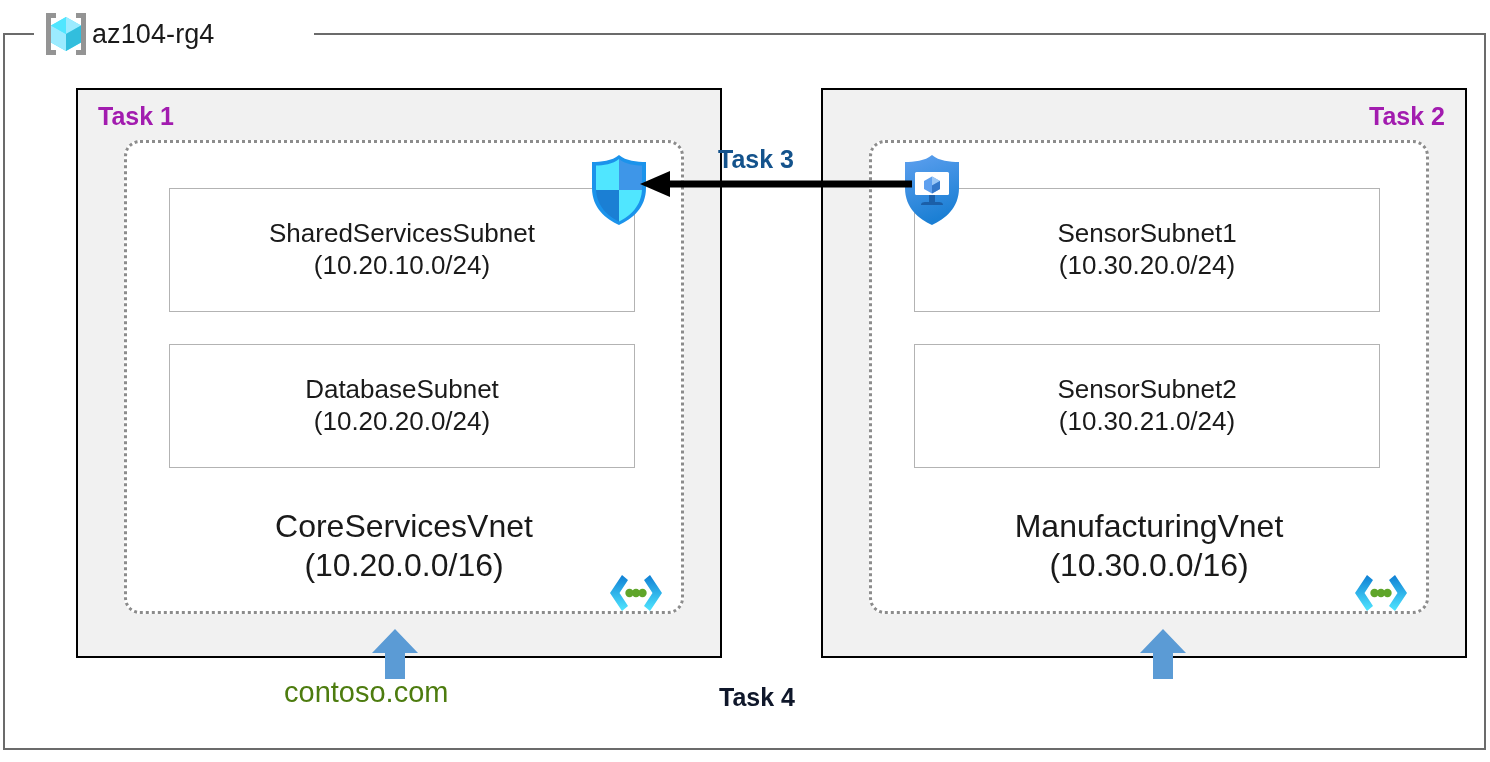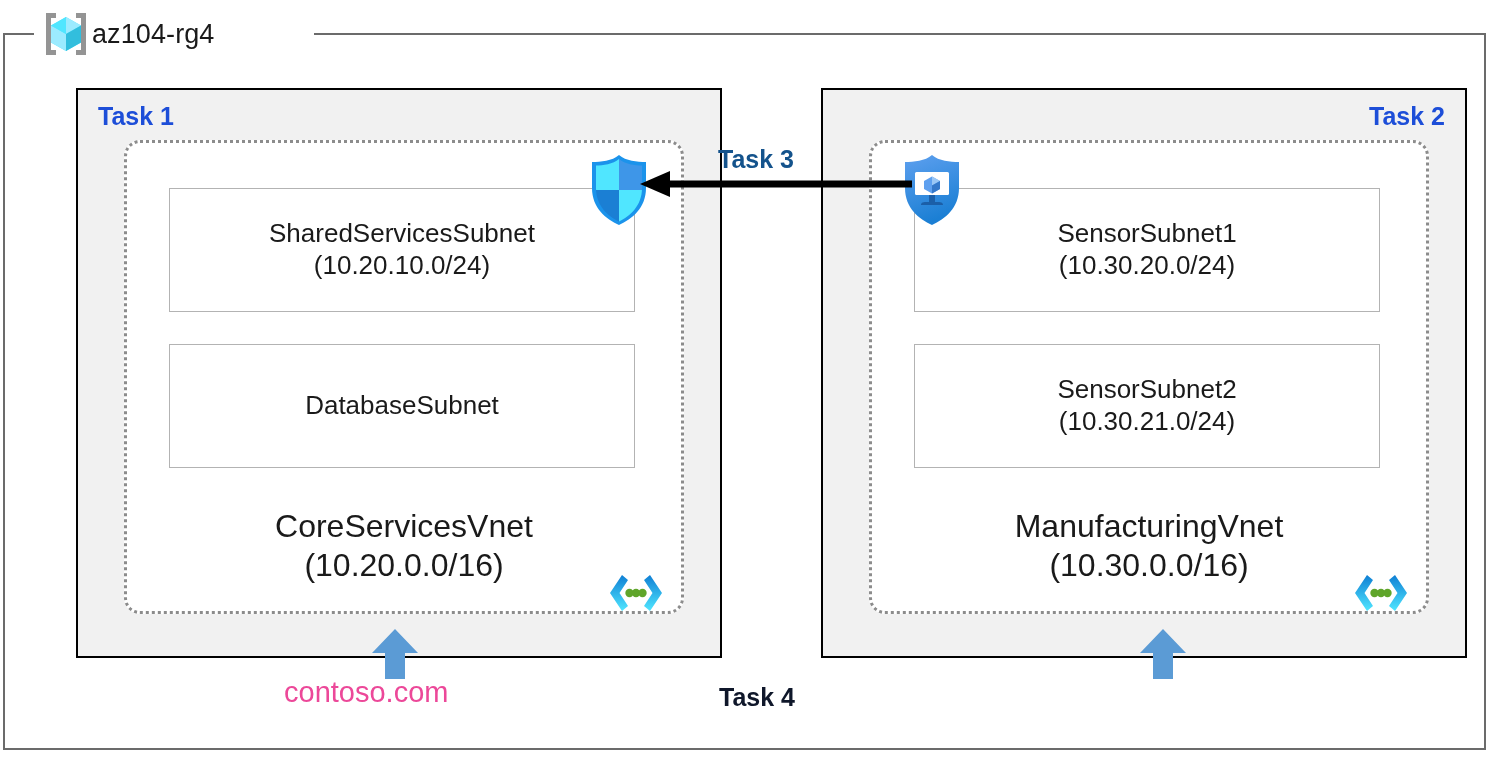--- a/index.html
+++ b/index.html
@@ -66,21 +66,21 @@
     box-sizing: border-box;
   }
   #panel-task1 { left: 76px;  top: 88px; width: 646px; height: 570px; }
   #panel-task2 { left: 821px; top: 88px; width: 646px; height: 570px; }
 
   .task-label {
     position: absolute;
     top: 12px;
     font-size: 25px;
     font-weight: bold;
-    color: #1d4ed8;
+    color: #a21caf;
     white-space: nowrap;
   }
   .task-label.left  { left: 20px; }
   .task-label.right { right: 20px; }
 
   
   .vnet {
     position: absolute;
     background: #ffffff;
     border: 3px dotted #8c8c8c;
@@ -161,21 +161,21 @@
 
   
   .dns-arrow { position: absolute; width: 46px; height: 50px; }
   #dns-arrow-left  { left: 372px;  top: 629px; }
   #dns-arrow-right { left: 1140px; top: 629px; }
 
   .dns-zone {
     position: absolute;
     top: 676px;
     font-size: 29px;
-    color: #ec4899;
+    color: #4d7c0f;
     white-space: nowrap;
   }
   #dns-zone-left  { left: 284px; }
   #dns-zone-right { left: 995px; }
 
   #task4-label {
     position: absolute;
     left: 719px;
     top: 683px;
     font-size: 25px;
@@ -213,20 +213,21 @@
     <span class="task-label left">Task 1</span>
   </div>
 
   <div class="vnet" id="vnet-core">
     <div class="subnet subnet-a">
       <span class="subnet-name">SharedServicesSubnet</span>
       <span class="subnet-cidr">(10.20.10.0/24)</span>
     </div>
     <div class="subnet subnet-b">
       <span class="subnet-name">DatabaseSubnet</span>
+      <span class="subnet-cidr">(10.20.20.0/24)</span>
     </div>
     <div class="vnet-caption">
       <span class="vnet-name">CoreServicesVnet</span>
       <span class="vnet-cidr">(10.20.0.0/16)</span>
     </div>
     <span class="vnet-badge">
       <svg viewBox="0 0 62 44" width="62" height="44" aria-hidden="true">
         <defs>
           <linearGradient id="vnGrad1" x1="0" y1="0" x2="0" y2="1">
             <stop offset="0" stop-color="#0f7fd4"></stop>

